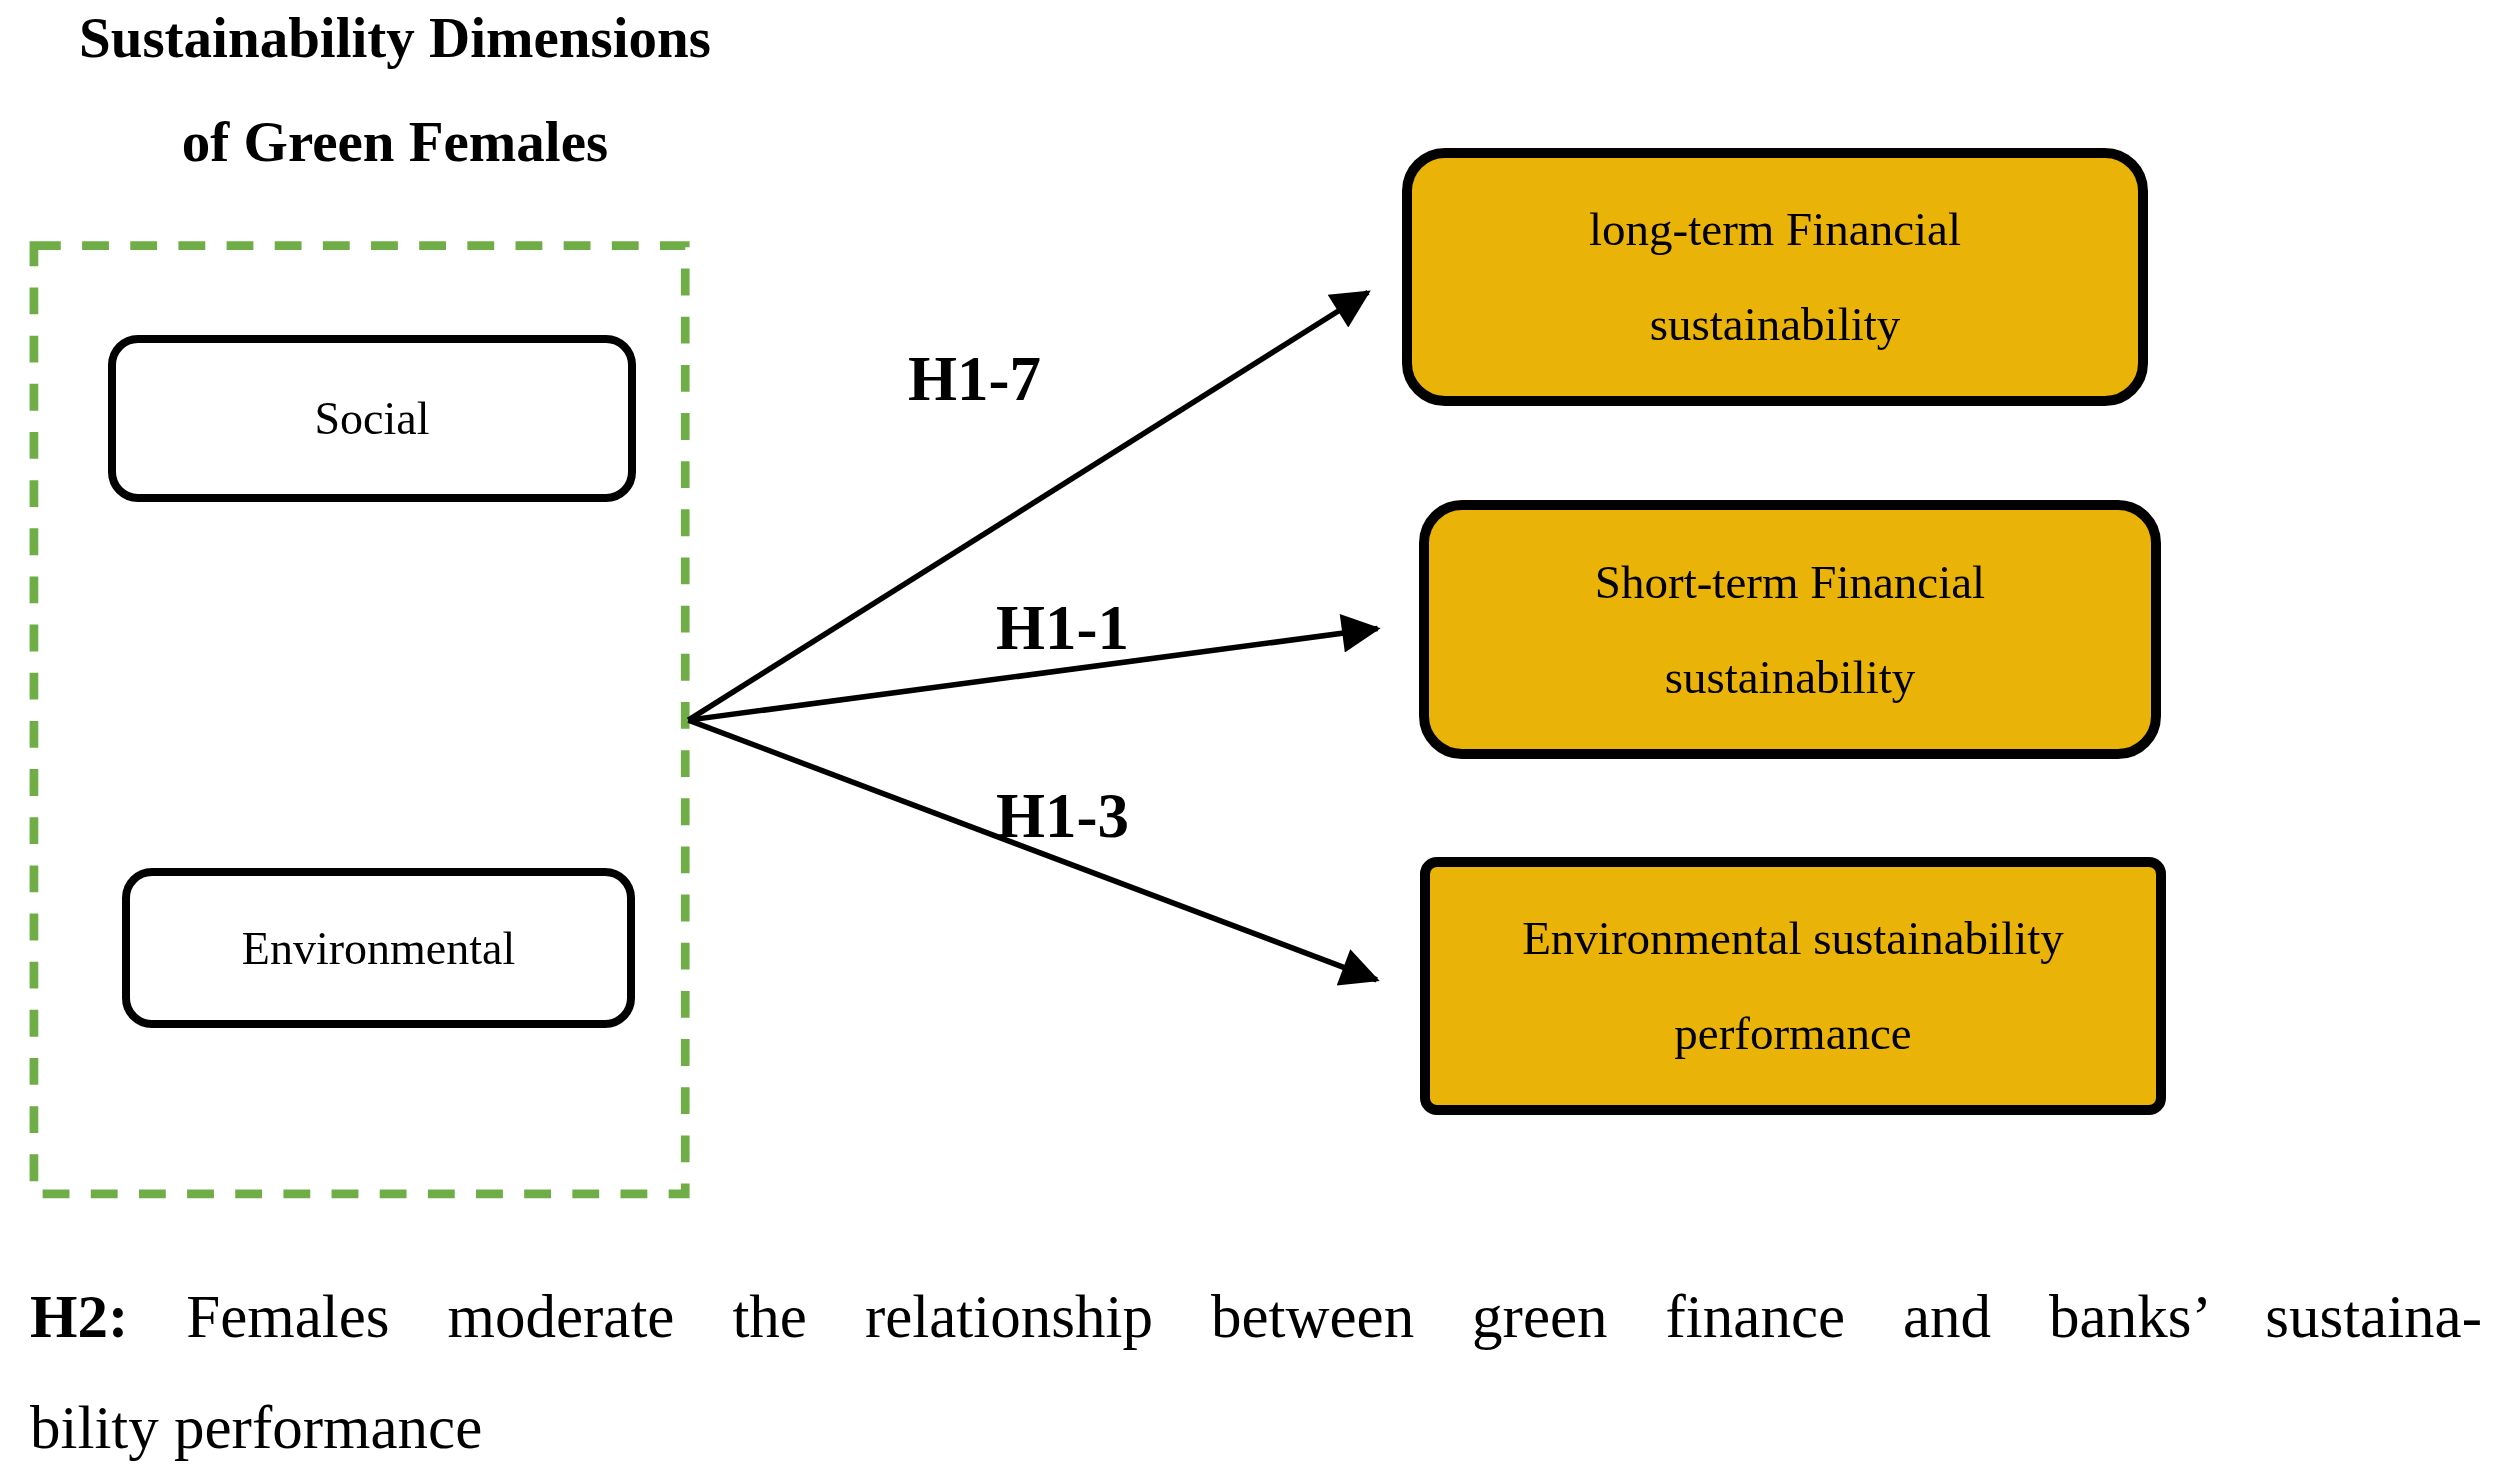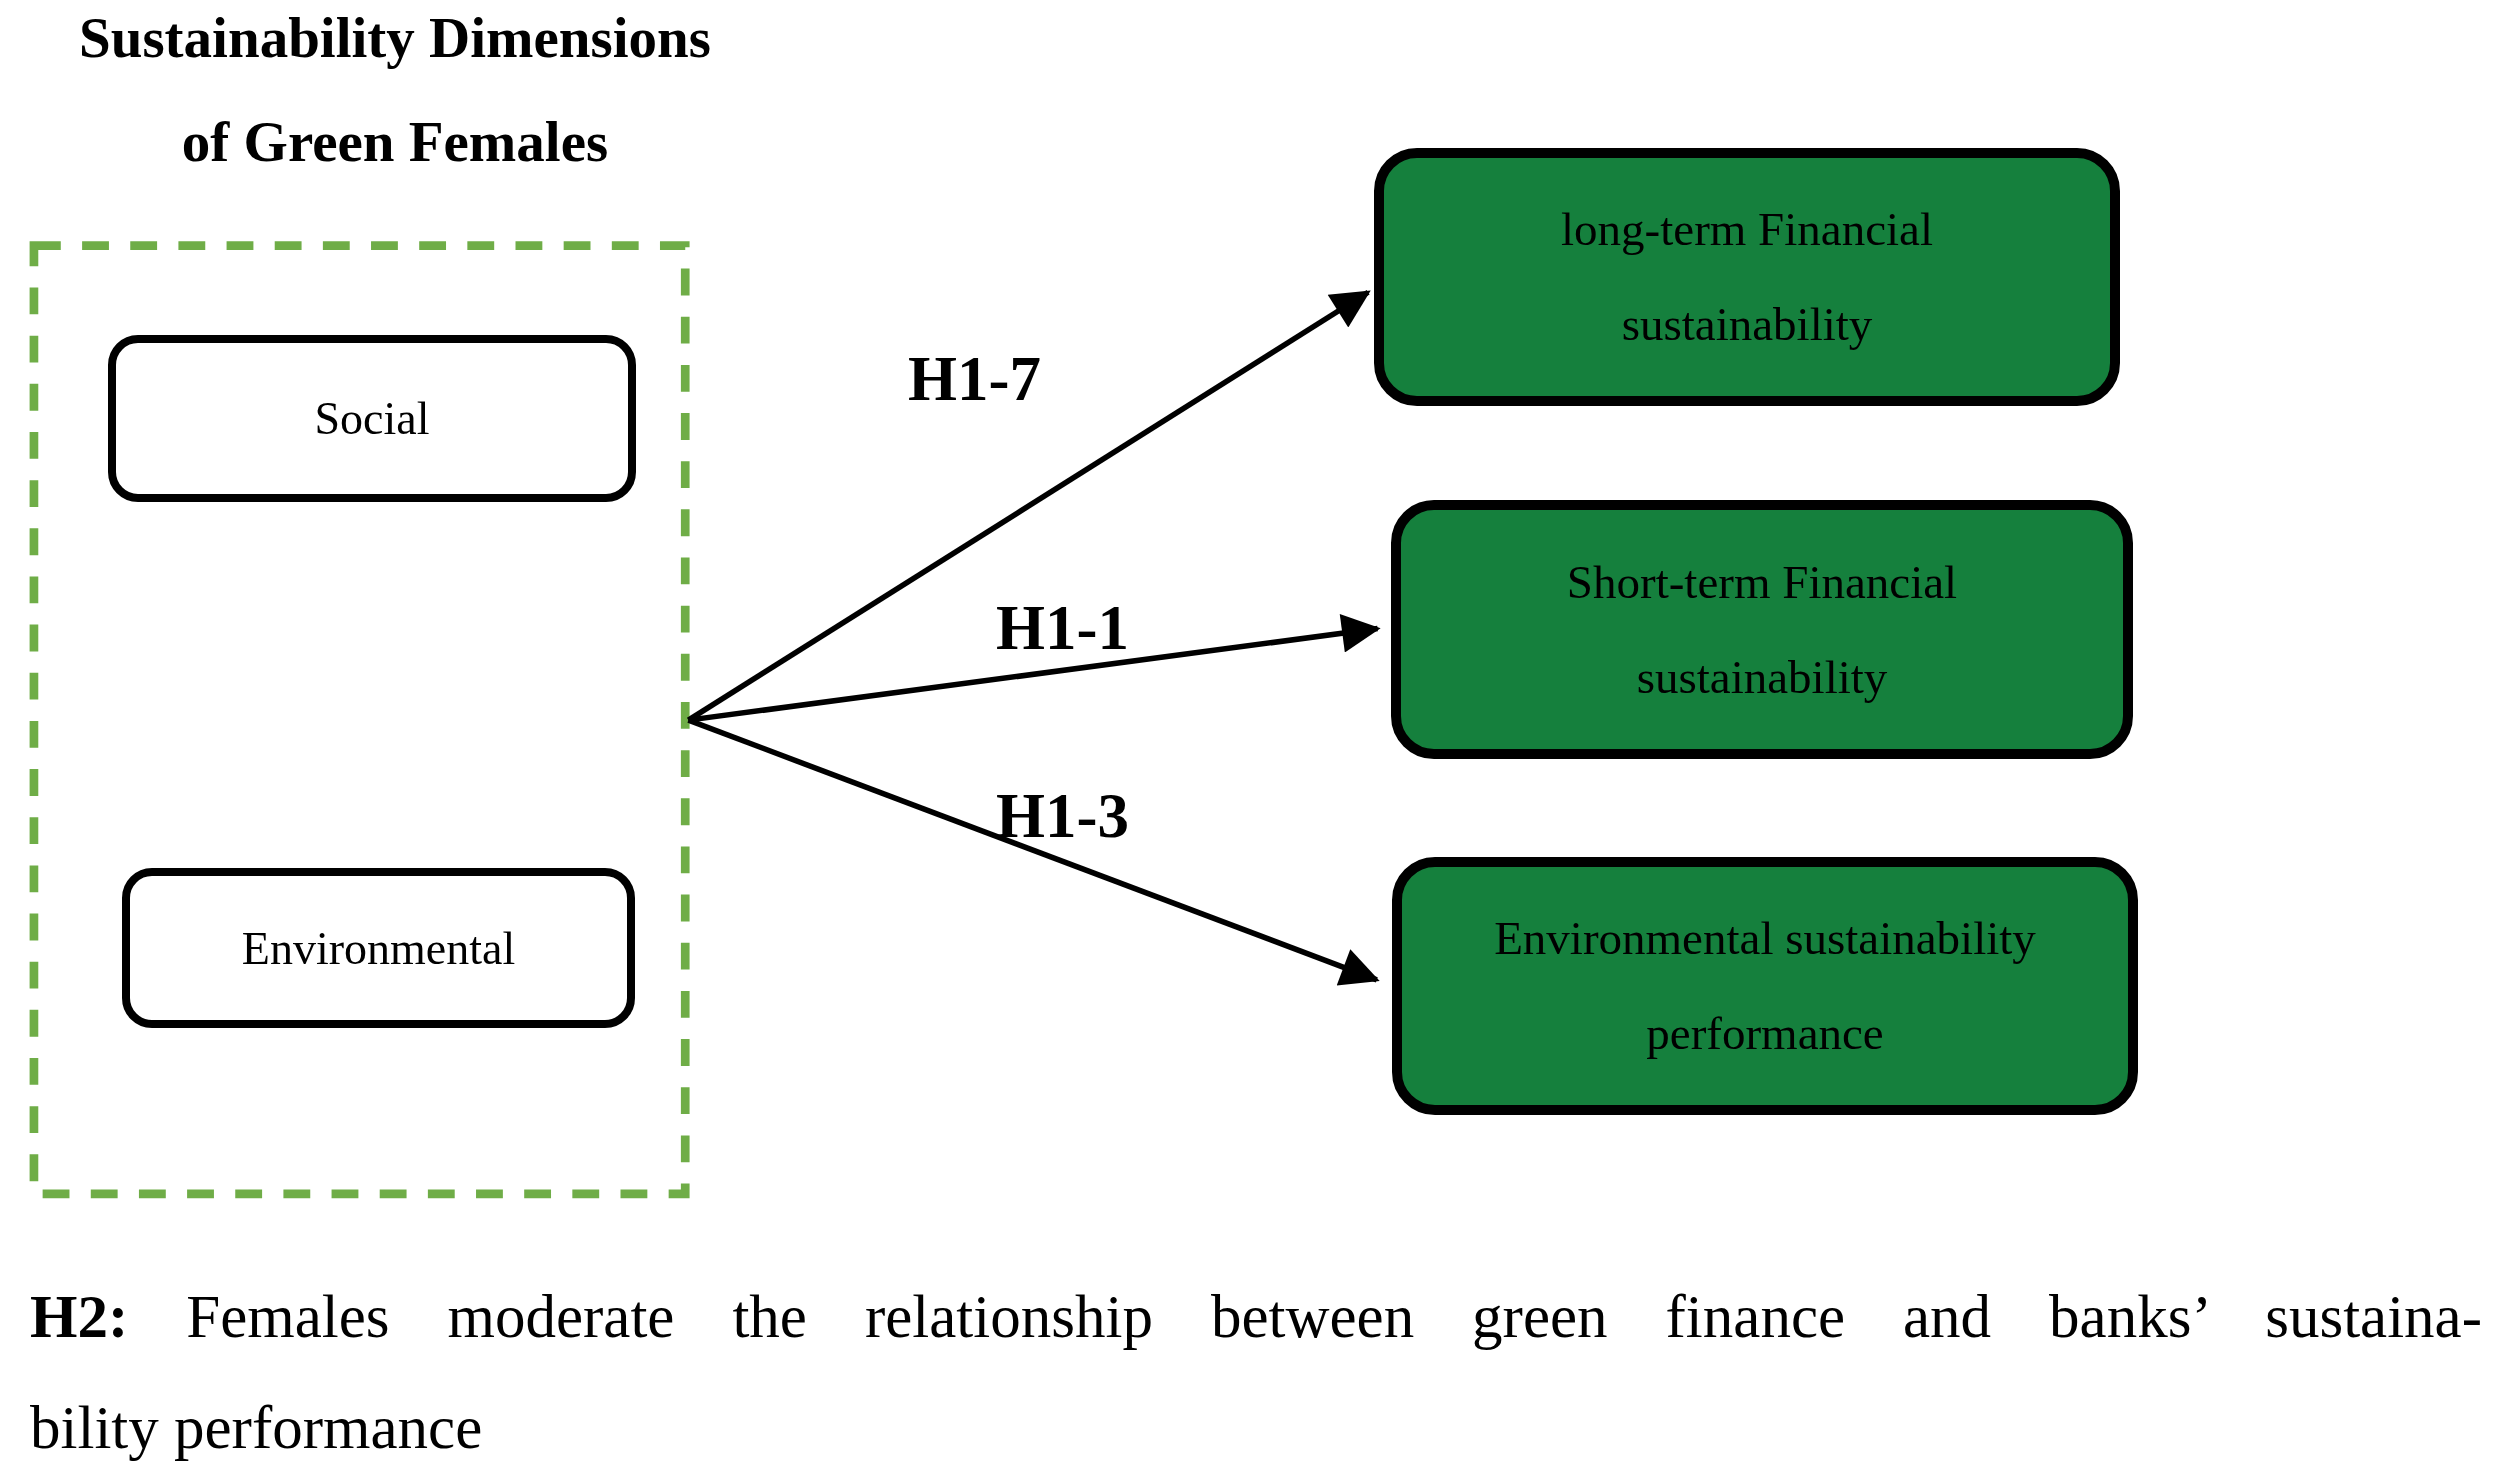--- a/index.html
+++ b/index.html
@@ -20,24 +20,24 @@
     position:absolute;
     border:8px solid #000;border-radius:30px;
     background:#ffffff;
     display:flex;align-items:center;justify-content:center;
     font-size:46px;
     text-align:center;
   }
   .outcome-box{
     position:absolute;
     border:10.3px solid #000;border-radius:43px;
-    background:#15803d;
+    background:#eab308;
     display:flex;flex-direction:column;align-items:center;justify-content:center;
     text-align:center;
-    font-size:47px;line-height:95px;
+    font-size:47px;line-height:95px;margin-left:28px;
   }
   .h-label{
     position:absolute;
     font-weight:bold;font-size:63px;line-height:73px;
     white-space:nowrap;
   }
   .footnote-line1{
     position:absolute;left:30px;top:1277px;width:2452px;
     font-size:61px;line-height:79px;
     text-align:justify;
@@ -85,21 +85,21 @@
   <div class="outcome-box" style="left:1374px;top:148px;width:726px;height:238px;">
     <div>long-term Financial</div>
     <div>sustainability</div>
   </div>
 
   <div class="outcome-box" style="left:1391px;top:500px;width:722px;height:239px;">
     <div>Short-term Financial</div>
     <div>sustainability</div>
   </div>
 
-  <div class="outcome-box" style="left:1392px;top:857px;width:726px;height:238px;">
+  <div class="outcome-box" style="left:1392px;top:857px;width:726px;height:238px;border-radius:17px;">
     <div>Environmental sustainability</div>
     <div>performance</div>
   </div>
 
   <div class="h-label" style="left:908px;top:343px;">H1-7</div>
   <div class="h-label" style="left:996px;top:592px;">H1-1</div>
   <div class="h-label" style="left:996px;top:780px;">H1-3</div>
 
   <div class="footnote-line1">
     <span class="bold">H2:</span><span> Females moderate the relationship between green finance and banks’ sustaina-</span>

